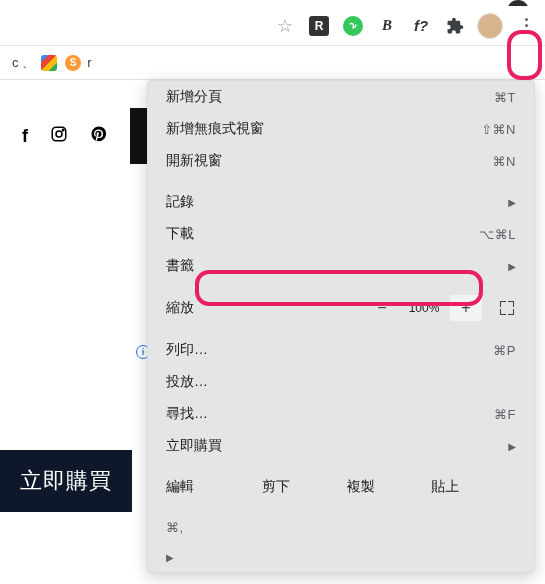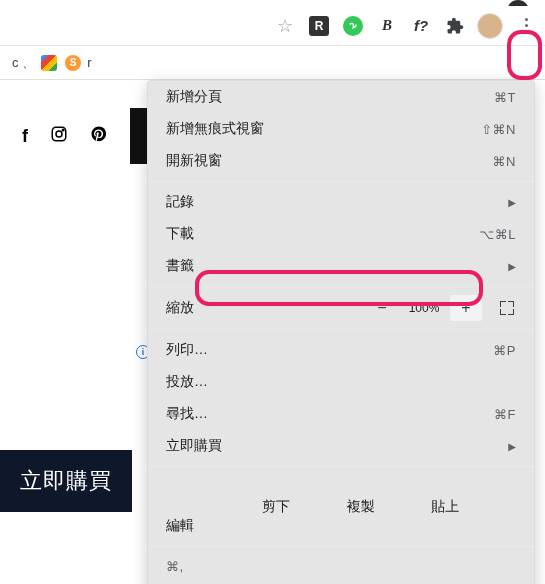--- a/index.html
+++ b/index.html
@@ -195,21 +195,21 @@
   .fs-icon i::before,.fs-icon i::after { content:""; position:absolute; width:5px;height:5px; border:1.5px solid #3c4043; }
   .fs-icon::before { top:0;left:0; border-right:none;border-bottom:none;}
   .fs-icon::after { top:0;right:0; border-left:none;border-bottom:none;}
   .fs-icon i::before { bottom:0;left:0; border-right:none;border-top:none;}
   .fs-icon i::after { bottom:0;right:0; border-left:none;border-top:none;}
 
   .edit-row {
     display:flex; align-items:center;
     padding: 7px 18px; min-height:30px;
   }
-  .edit-row .elabel { width: 96px; margin-top: 39px; }
+  .edit-row .elabel { width: 96px; }
   .edit-row .eact {
     flex:1; text-align:left; font-size:14px;
   }
 </style>
 </head>
 <body>
 
 <div class="top-gap"></div>
 
 <div class="top-caret">

